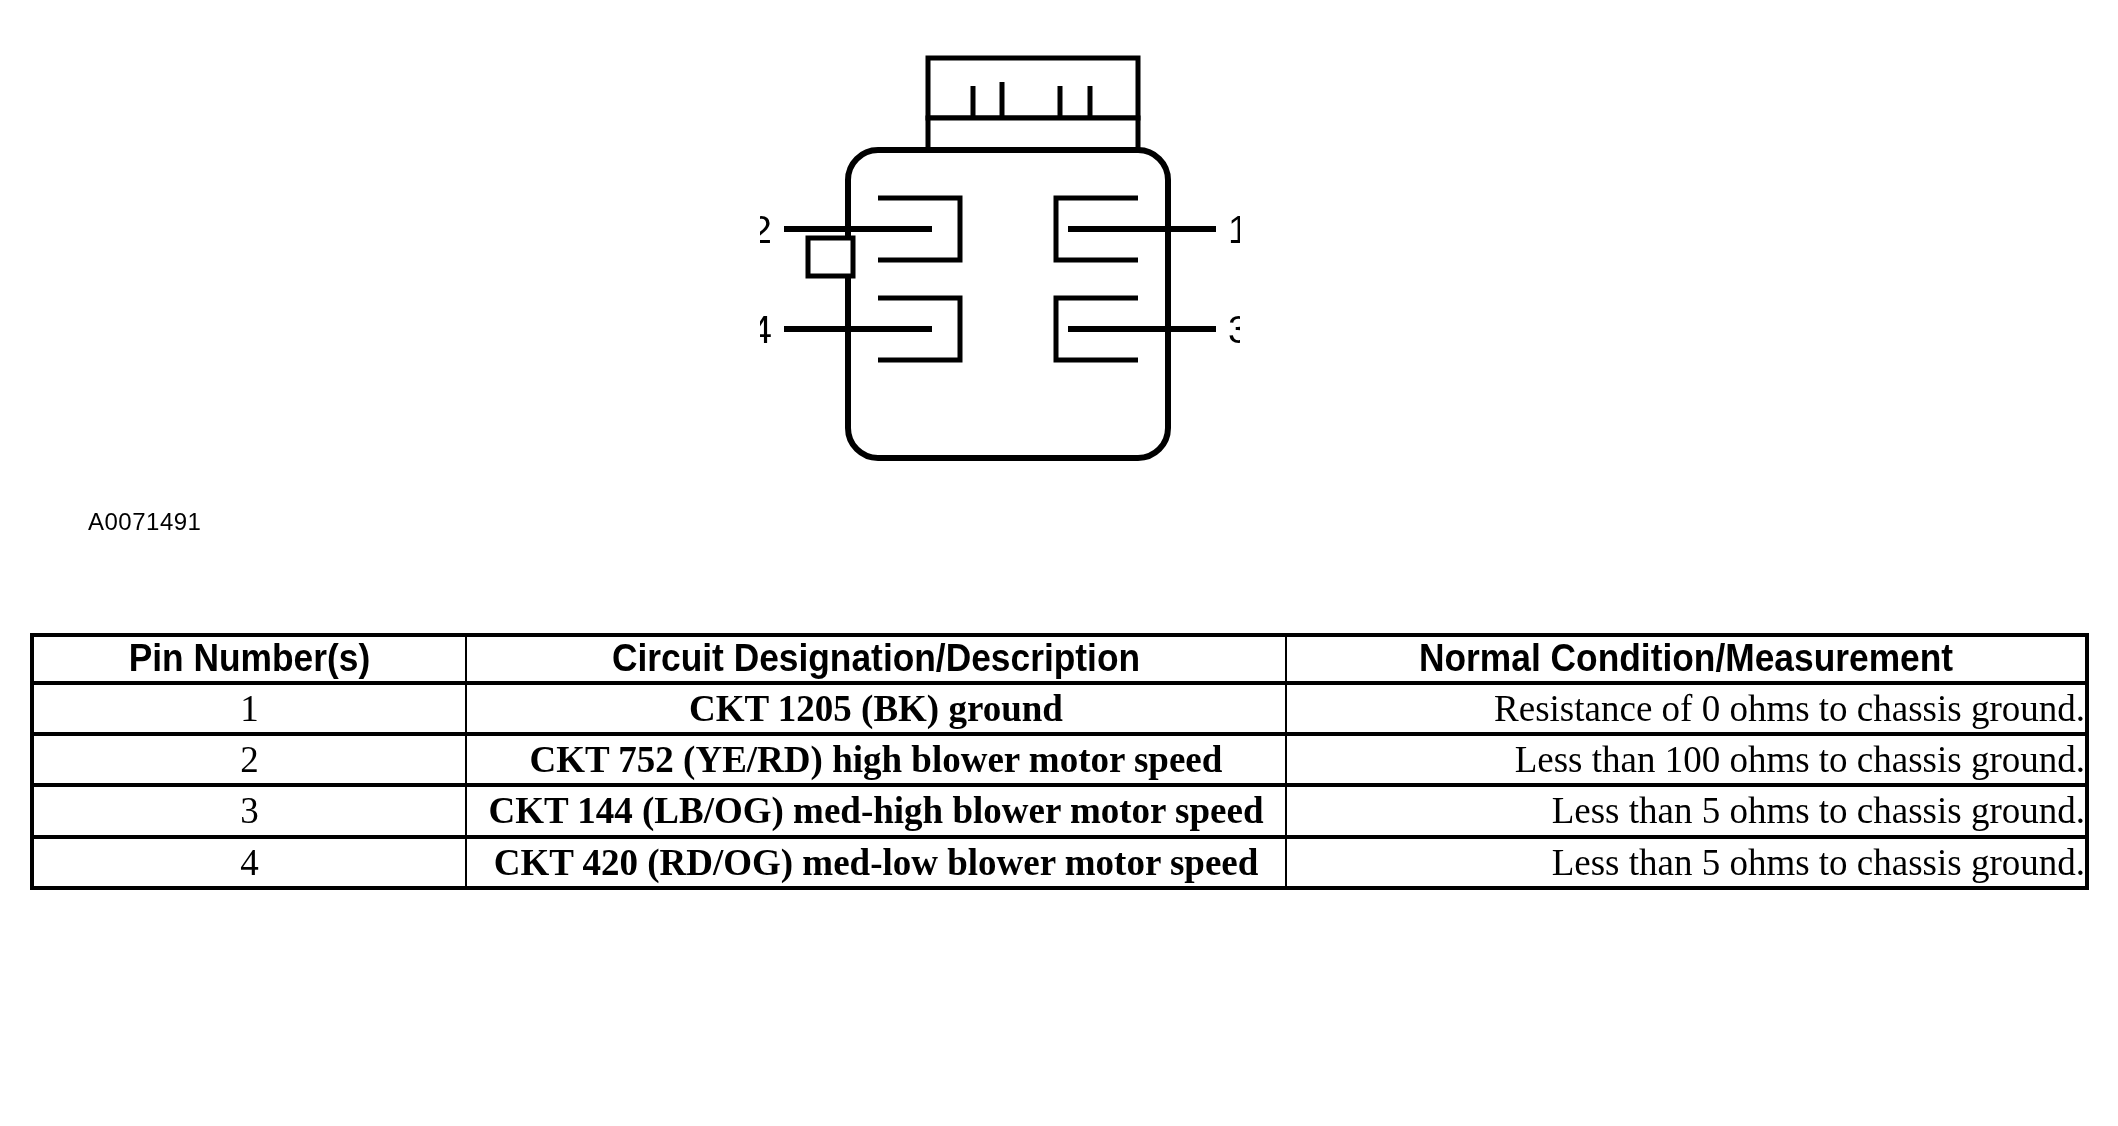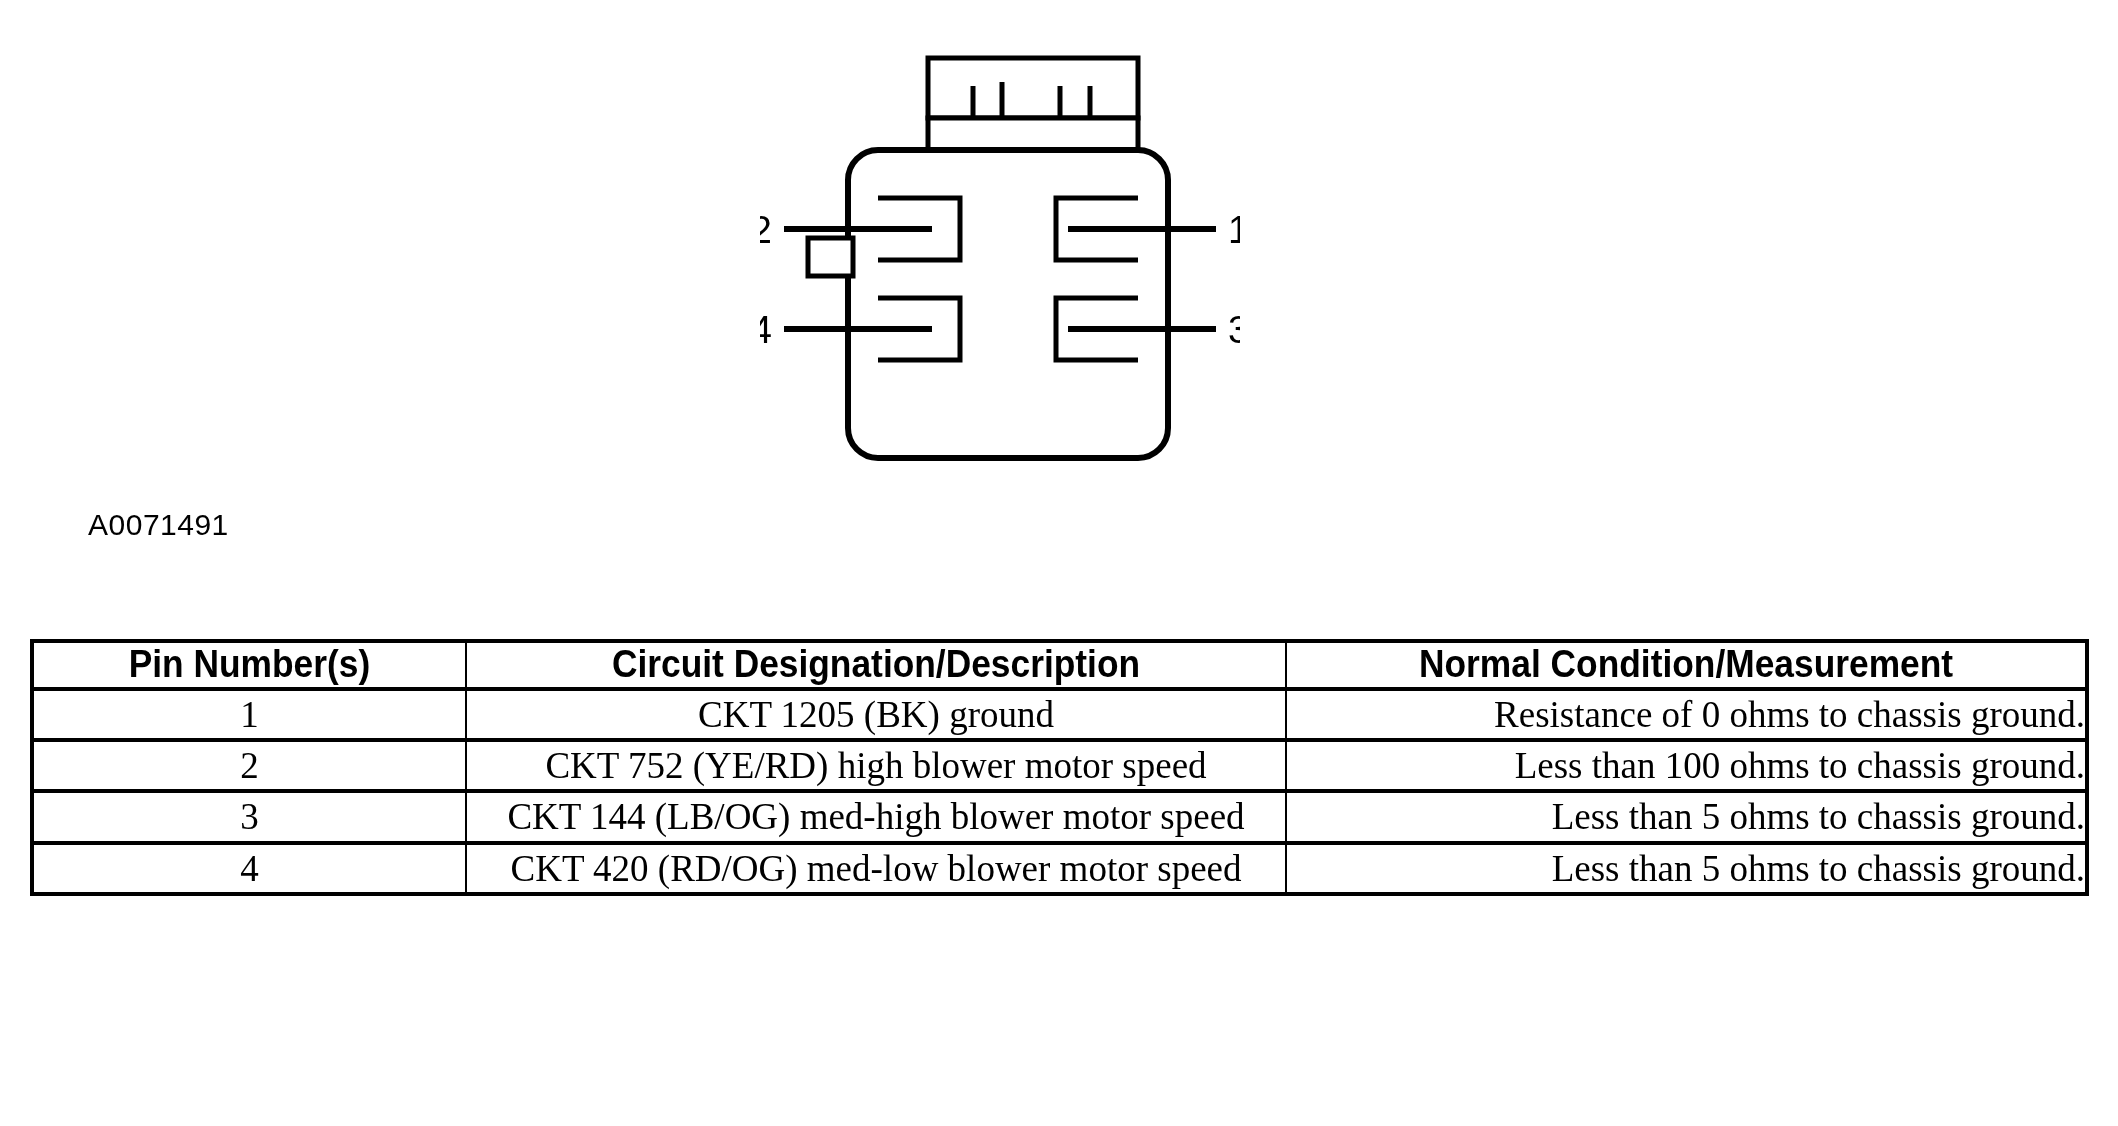--- a/index.html
+++ b/index.html
@@ -29,21 +29,21 @@
     left: 760px;
     top: 40px;
   }
 
   
   #part-number {
     position: absolute;
     left: 88px;
     top: 508px;
     font-family: "Liberation Sans", sans-serif;
-    font-size: 30px;
+    font-size: 24px;
     letter-spacing: 0.5px;
     color: #000000;
     white-space: nowrap;
   }
 
   
   #pinout-table {
     position: absolute;
     left: 30px;
     top: 633px;
@@ -57,21 +57,20 @@
 
   #pinout-table th,
   #pinout-table td {
     border: 2px solid #000000;
     padding: 0;
     vertical-align: top;
   }
   
   #pinout-table {
     border: 4px solid #000000;
-    margin-top: 6px;
   }
   #pinout-table thead th {
     border-bottom: 4px solid #000000;
     border-top: none;
   }
   #pinout-table tbody tr td {
     border-top: 4px solid #000000;
   }
   #pinout-table tbody tr:first-child td {
     border-top: none;
@@ -96,20 +95,21 @@
     font-size: 37px;
     text-align: center;
     padding: 13px 8px 16px 8px;
     line-height: 1.28;
   }
   .cell-desc {
     font-size: 37px;
     text-align: center;
     padding: 13px 22px 16px 22px;
     line-height: 1.28;
+    font-weight: bold;
   }
   .cell-meas {
     font-size: 37px;
     text-align: right;
     padding: 13px 14px 16px 18px;
     line-height: 1.28;
   }
   .row-tall .cell-pin,
   .row-tall .cell-desc,
   .row-tall .cell-meas {

